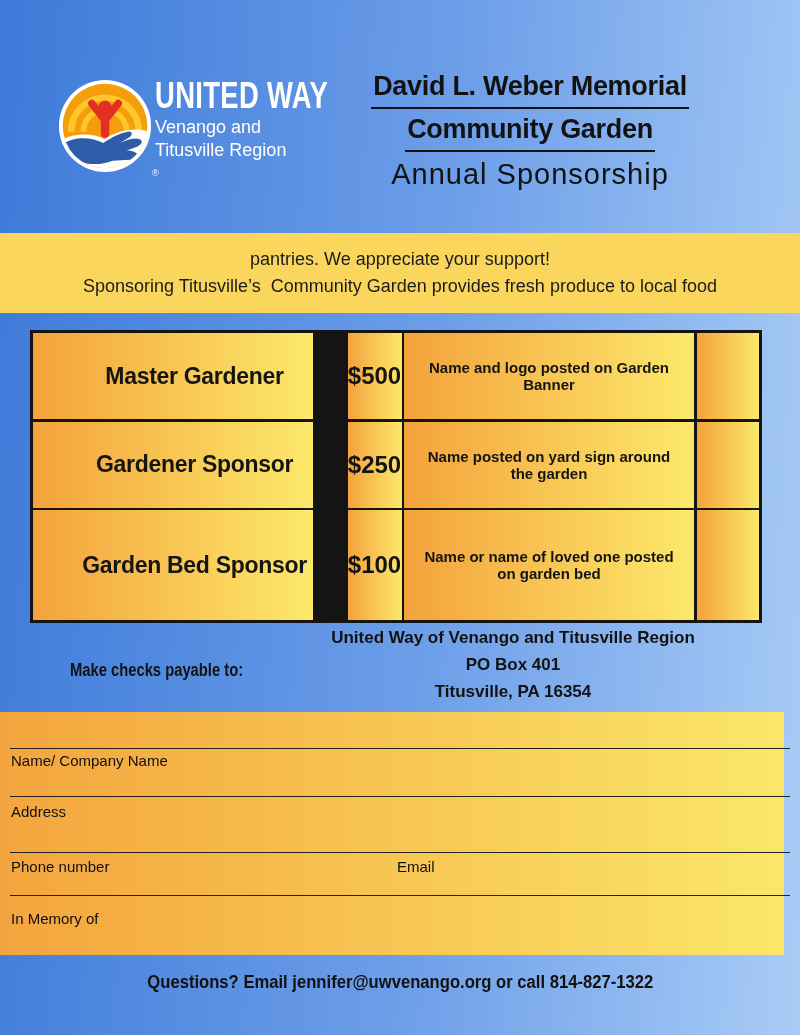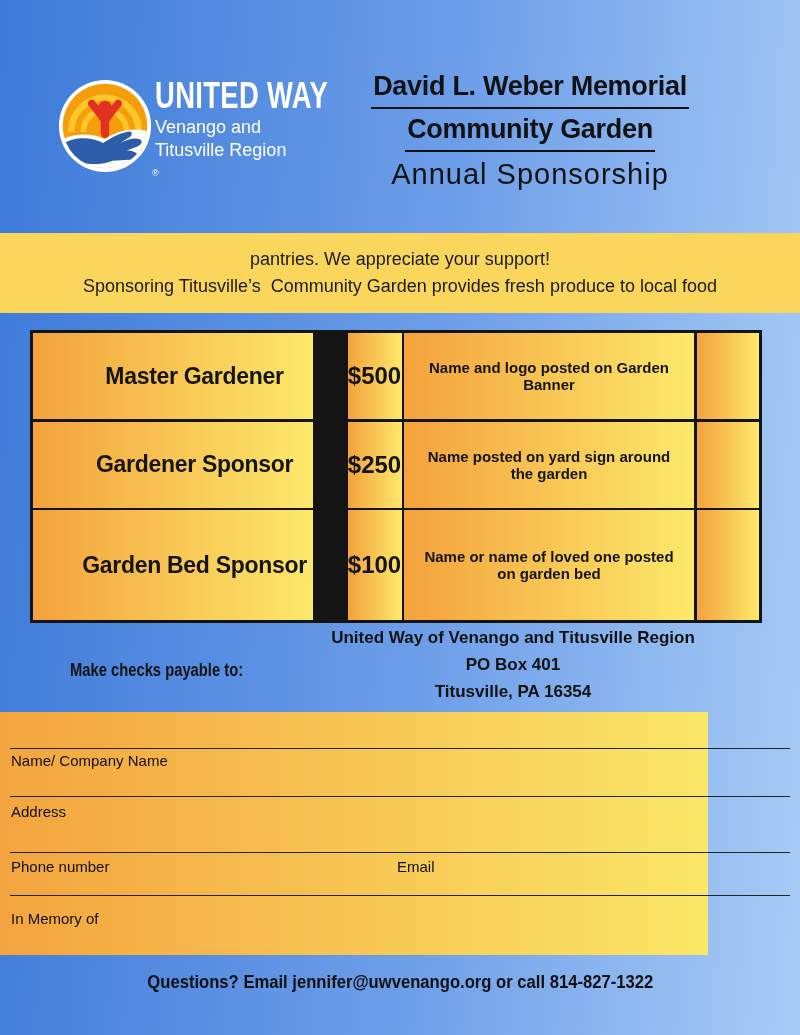--- a/index.html
+++ b/index.html
@@ -46,21 +46,21 @@
   
   .checks{position:absolute;left:0;top:620px;width:800px;height:92px;color:#121212;}
   .checks-label{
     position:absolute;left:70px;top:40px;font-size:18px;font-weight:bold;white-space:nowrap;
     transform:scaleX(.82);transform-origin:left top;
   }
   .payee{position:absolute;left:313px;top:4px;width:400px;text-align:center;
     font-size:17px;font-weight:bold;line-height:27px;}
   
   .form-sec{
-    position:absolute;left:0;top:712px;width:708px;height:243px;
+    position:absolute;left:0;top:712px;width:784px;height:243px;
     background:linear-gradient(90deg,#f4a43e 0%,#fae768 100%);color:#101010;
   }
   .write-line{position:absolute;left:10px;width:780px;border-top:1.8px solid #222;}
   .f-label{position:absolute;font-size:15px;white-space:nowrap;}
   
   .footer{position:absolute;left:0;top:955px;width:800px;height:95px;text-align:center;}
   .footer .txt{
     display:inline-block;margin-top:17px;font-size:17.5px;font-weight:bold;color:#111;
     transform:scaleX(.95);white-space:nowrap;
   }

